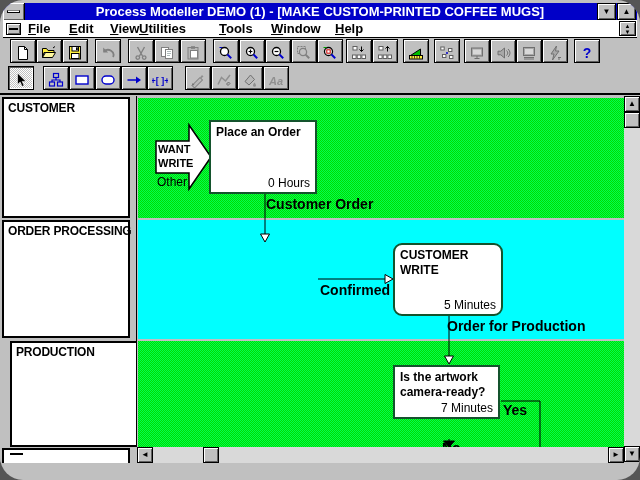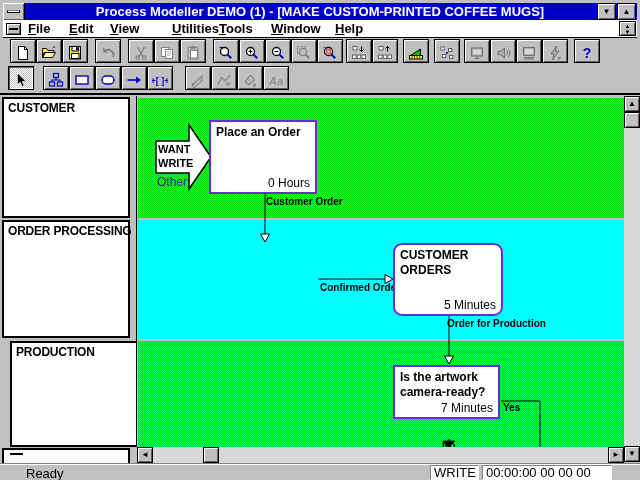--- a/index.html
+++ b/index.html
@@ -1,17 +1,17 @@
 <!DOCTYPE html>
 <html><head>
 <meta charset="utf-8">
 <style>
   html,body{margin:0;padding:0;background:#555;}
   *{box-sizing:border-box;font-family:"Liberation Sans",sans-serif;}
-  #window{position:relative;width:640px;height:480px;background:#c0c0c0;overflow:hidden;}
+  #window{position:relative;width:640px;height:480px;background:#c0c0c0;overflow:hidden;border-radius:23px;}
 
   
   #titlebar{position:absolute;left:3px;top:3px;width:634px;height:17px;background:#0000c8;display:flex;align-items:center;}
   #title-text{flex:1;text-align:center;color:#fff;font-weight:bold;font-size:13px;line-height:17px;white-space:nowrap;}
   .sysbtn{position:absolute;left:0;top:0;width:22px;height:17px;background:#c0c0c0;border-right:1px solid #000;
     box-shadow:inset 1px 1px 0 #fff,inset -1px -1px 0 #606060;}
   .sysbtn .dash{position:absolute;left:4px;top:7px;width:13px;height:3px;background:#fff;border:1px solid #000;border-top-color:#808080;}
   .capbtn{position:absolute;top:0;width:19px;height:17px;background:#c0c0c0;border:1px solid #000;
     box-shadow:inset 1px 1px 0 #fff,inset -1px -1px 0 #606060;font-size:8px;line-height:15px;text-align:center;color:#000;padding:0;}
   #btn-min{right:21px;} #btn-max{right:1px;}
@@ -44,27 +44,27 @@
   #lane4{top:353px;height:15px;border-bottom:0;}
   #lane4 .pdash{position:absolute;left:6px;top:3px;width:13px;height:2px;background:#000;}
 
   #canvas{position:absolute;left:136px;top:1px;width:488px;height:351px;background:#c0c0c0;border-left:1px solid #000;overflow:hidden;}
   .band{position:absolute;left:1px;right:0;}
   .band.green{background-color:#00dc00;background-image:conic-gradient(#00ff50 25%,#00dc00 0 50%,#00ff50 0 75%,#00dc00 0);background-size:2px 2px;}
   .band.cyan{background:#00ffff;}
   #band-customer{top:2px;height:120px;} #band-orderproc{top:124px;height:119px;} #band-production{top:245px;height:106px;}
 
   #flows{position:absolute;left:1px;top:0;width:487px;height:351px;z-index:1;}
-  .flabel{position:absolute;font-weight:bold;font-size:10px;color:#000;white-space:nowrap;z-index:2;}
-  .pbox{position:absolute;background:#fff;border:2px solid #6d28d9;z-index:3;}
+  .flabel{position:absolute;font-weight:bold;font-size:14px;color:#000;white-space:nowrap;z-index:2;}
+  .pbox{position:absolute;background:#fff;border:2px solid #14532d;z-index:3;}
   .pbox.rounded{border-radius:9px;}
   .ptitle{font-weight:bold;font-size:12px;line-height:15px;padding:3px 5px;color:#000;}
   .pdur{position:absolute;right:5px;bottom:2px;font-size:12px;color:#000;white-space:nowrap;}
   #trigger-text{position:absolute;left:21px;top:46px;width:38px;font-weight:bold;font-size:11px;line-height:14px;color:#000;z-index:2;}
-  #trigger-cat{position:absolute;left:20px;top:79px;font-size:12px;color:#4c1d95;z-index:2;}
+  #trigger-cat{position:absolute;left:20px;top:79px;font-size:12px;color:#000000;z-index:2;}
 
   
   .sb-btn{position:absolute;width:16px;height:16px;background:#c0c0c0;border:1px solid #000;
     box-shadow:inset 1px 1px 0 #fff,inset -1px -1px 0 #606060;font-size:8px;line-height:14px;text-align:center;color:#000;padding:0;}
   .sb-thumb{position:absolute;background:#c0c0c0;border:1px solid #000;box-shadow:inset 1px 1px 0 #fff,inset -1px -1px 0 #606060;}
   #vbar{position:absolute;left:624px;top:1px;width:16px;height:366px;background:#d9d9d9;}
   #hbar{position:absolute;left:137px;top:352px;width:487px;height:16px;background:#d9d9d9;}
 
   
   #statusbar{position:absolute;left:0;top:463px;width:640px;height:17px;background:#c0c0c0;border-top:1px solid #808080;box-shadow:inset 0 1px 0 #fff;}
@@ -240,21 +240,21 @@
     <button id="btn-max" class="capbtn"><span>▲</span></button>
   </div>
 
   <div id="menubar">
     <div class="mdi-sys">
         <div class="dash"></div>
       </div>
     <span class="menu-item" style="left:25px"><u>F</u>ile</span>
     <span class="menu-item" style="left:66px"><u>E</u>dit</span>
     <span class="menu-item" style="left:107px"><u>V</u>iew</span>
-    <span class="menu-item" style="left:169px"><u>U</u>tilities</span>
+    <span class="menu-item" style="left:136px"><u>U</u>tilities</span>
     <span class="menu-item" style="left:216px"><u>T</u>ools</span>
     <span class="menu-item" style="left:268px"><u>W</u>indow</span>
     <span class="menu-item" style="left:332px"><u>H</u>elp</span>
     <button id="btn-restore">
       <span>▲</span>
       <span>▼</span>
     </button>
   </div>
 
   <div id="toolbar1"><button class="tb" style="margin-left: 10px;"><svg class="ic" viewBox="0 0 16 16">
@@ -378,21 +378,21 @@
       <div class="flabel" style="left:183px;top:186px">Confirmed Order</div>
       <div class="flabel" style="left:310px;top:222px">Order for Production</div>
       <div class="flabel" style="left:366px;top:306px">Yes</div>
       <div class="flabel" style="left:305px;top:344px">No</div>
 
       <div class="pbox" style="left:72px;top:24px;width:108px;height:74px">
         <div class="ptitle">Place an Order</div>
         <div class="pdur">0 Hours</div>
       </div>
       <div class="pbox rounded" style="left:256px;top:147px;width:110px;height:73px">
-        <div class="ptitle">CUSTOMER ORDERS</div>
+        <div class="ptitle">CUSTOMER WRITE</div>
         <div class="pdur">5 Minutes</div>
       </div>
       <div class="pbox" style="left:256px;top:269px;width:107px;height:54px">
         <div class="ptitle">Is the artwork camera-ready?</div>
         <div class="pdur">7 Minutes</div>
       </div>
     </div>
 
     <div id="vbar">
       <button class="sb-btn" style="left:0;top:0"><span>▲</span></button>
@@ -400,19 +400,14 @@
       <button class="sb-btn" style="left:0;bottom:0"><span>▼</span></button>
     </div>
 
     <div id="hbar">
       <button class="sb-btn" style="left:0;top:0"><span>◄</span></button>
       <div class="sb-thumb" style="left:66px;top:0;width:16px;height:16px"></div>
       <button class="sb-btn" style="right:0;top:0"><span>►</span></button>
     </div>
   </div>
 
-  <div id="statusbar">
-    <div id="status-text">Ready</div>
-    <div id="mode-panel" class="spanel">WRITE</div>
-    <div id="timer-panel" class="spanel">00:00:00 00 00 00</div>
-  </div>
 
 </div>
 
 </body></html>

